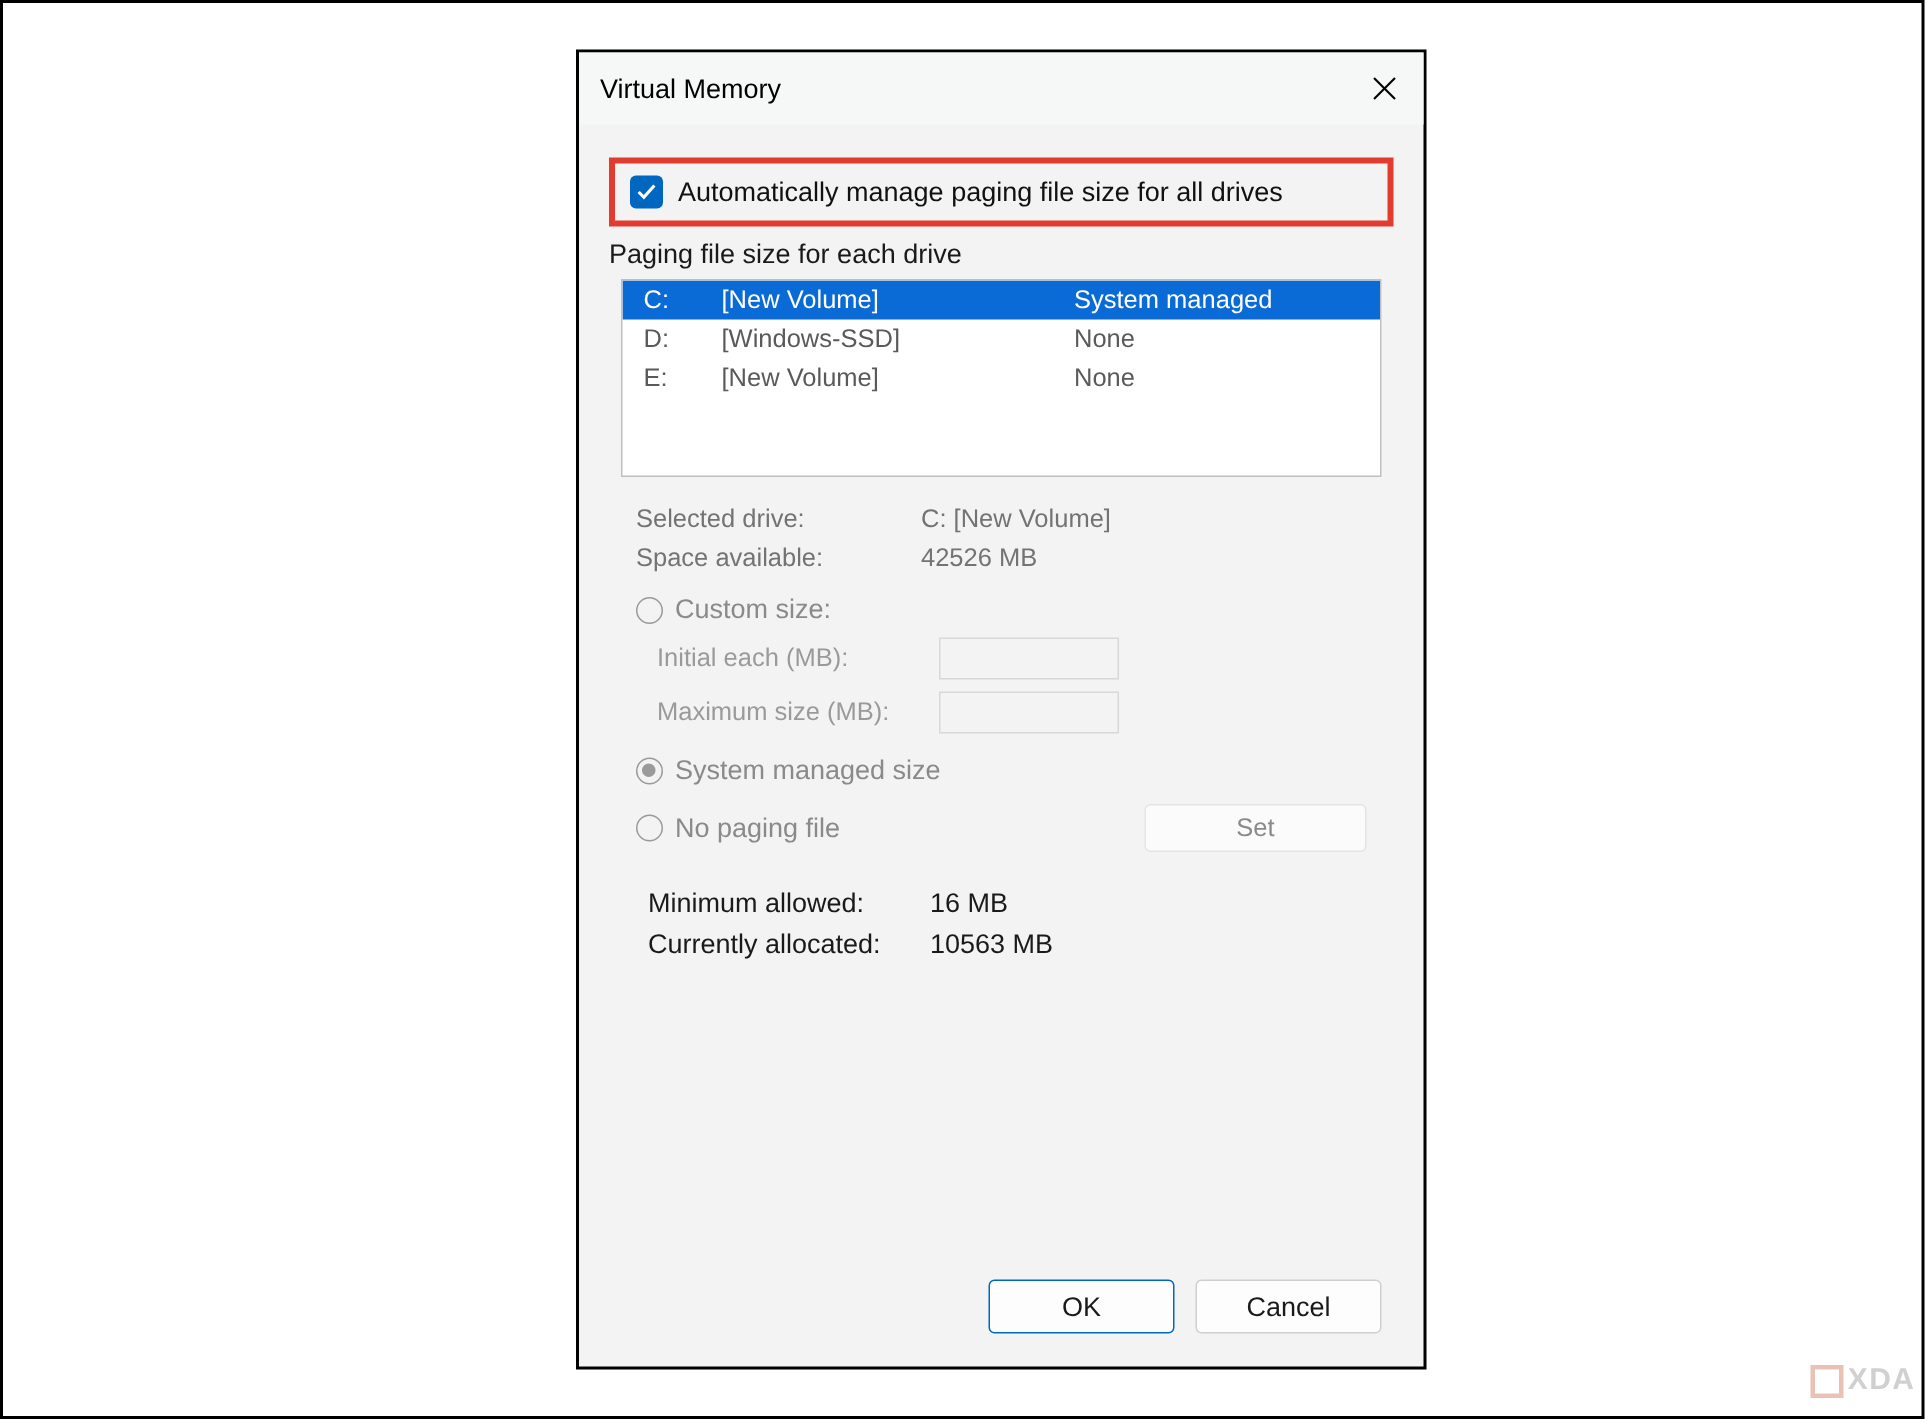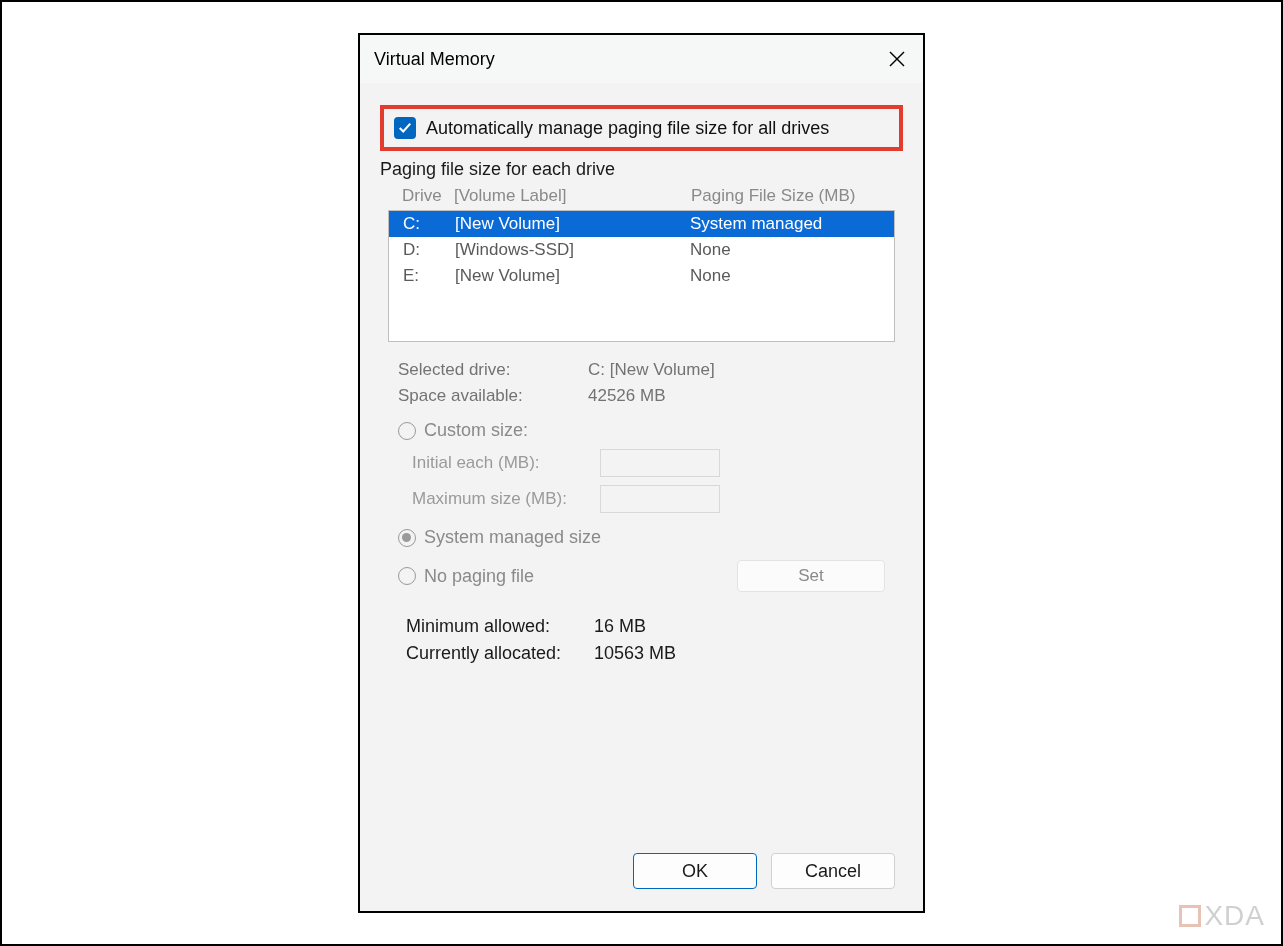--- a/index.html
+++ b/index.html
@@ -6,21 +6,21 @@
   body {
     font-family: 'Segoe UI', Tahoma, sans-serif;
     background: #fff;
     width: 1283px;
     height: 946px;
     position: relative;
     border: 2px solid #000;
   }
   .dialog {
     position: absolute;
-    left: 356px;
+    left: 382px;
     top: 31px;
     width: 567px;
     height: 880px;
     background: #f3f3f3;
     border: 2px solid #000;
   }
   .titlebar {
     display: flex;
     justify-content: space-between;
     align-items: center;
@@ -199,24 +199,24 @@
     border-radius: 4px;
     font-size: 18px;
     color: #1a1a1a;
     cursor: pointer;
   }
   .btn.primary {
     border: 1px solid #0067c0;
   }
   .watermark {
     position: absolute;
-    right: 16px;
+    right: 4px;
     bottom: 12px;
-    font-size: 28px;
-    font-weight: 400;
+    font-size: 20px;
+    font-weight: 700;
     letter-spacing: 1px;
     color: rgba(120,120,120,0.35);
     font-family: Arial, sans-serif;
     display: flex;
     align-items: center;
     gap: 2px;
   }
   .watermark .sq {
     display: inline-block;
     width: 22px; height: 22px;
@@ -245,25 +245,20 @@
       <div class="checkbox">
         <svg viewBox="0 0 16 16">
             <polyline points="2,8 6,12 14,3" fill="none" stroke="#fff" stroke-width="2.4"></polyline>
           </svg>
       </div>
       <span class="auto-label">Automatically manage paging file size for all drives</span>
     </div>
 
     <div class="group">
       <div class="group-title">Paging file size for each drive</div>
-      <div class="drive-headers">
-        <span class="hdr-drive">Drive</span>
-        <span class="hdr-vol">[Volume Label]</span>
-        <span class="hdr-size">Paging File Size (MB)</span>
-      </div>
       <div class="drive-list">
         <div class="drive-row selected">
           <span class="col-letter">C:</span>
           <span class="col-vol">[New Volume]</span>
           <span class="col-size">System managed</span>
         </div>
         <div class="drive-row">
           <span class="col-letter">D:</span>
           <span class="col-vol">[Windows-SSD]</span>
           <span class="col-size">None</span>

